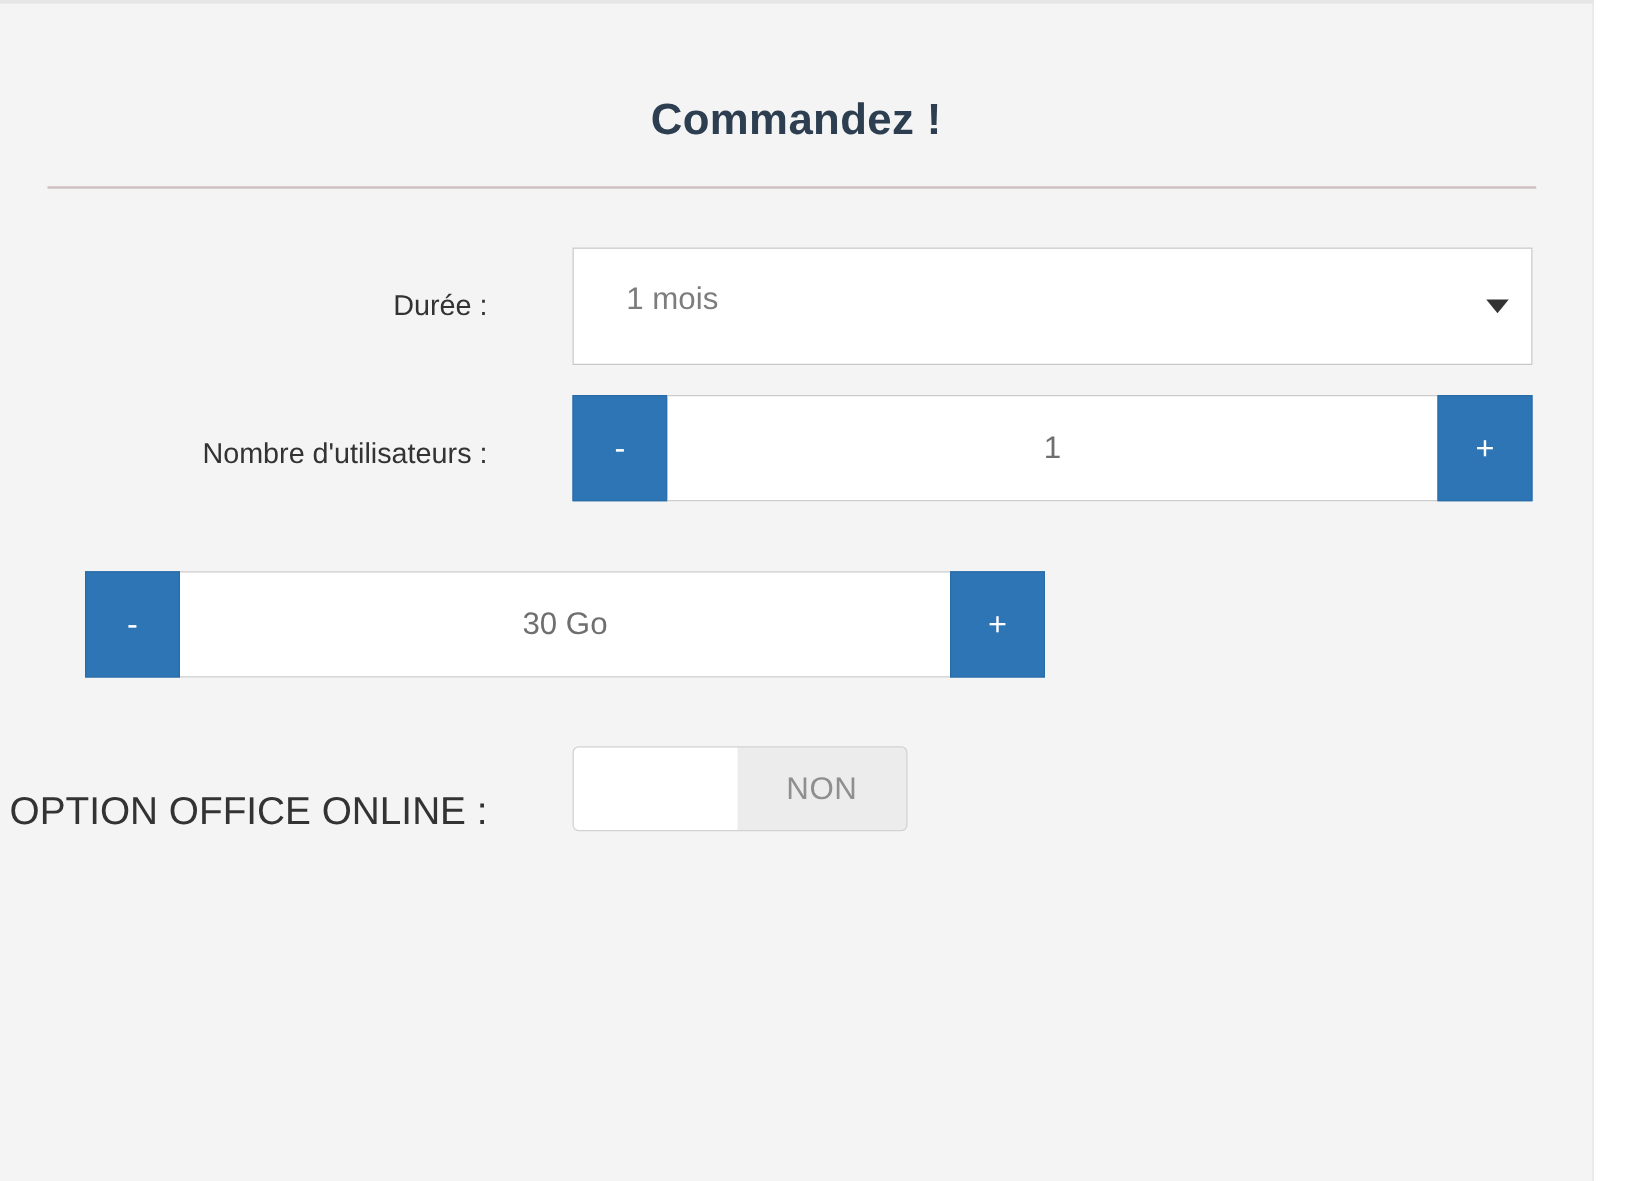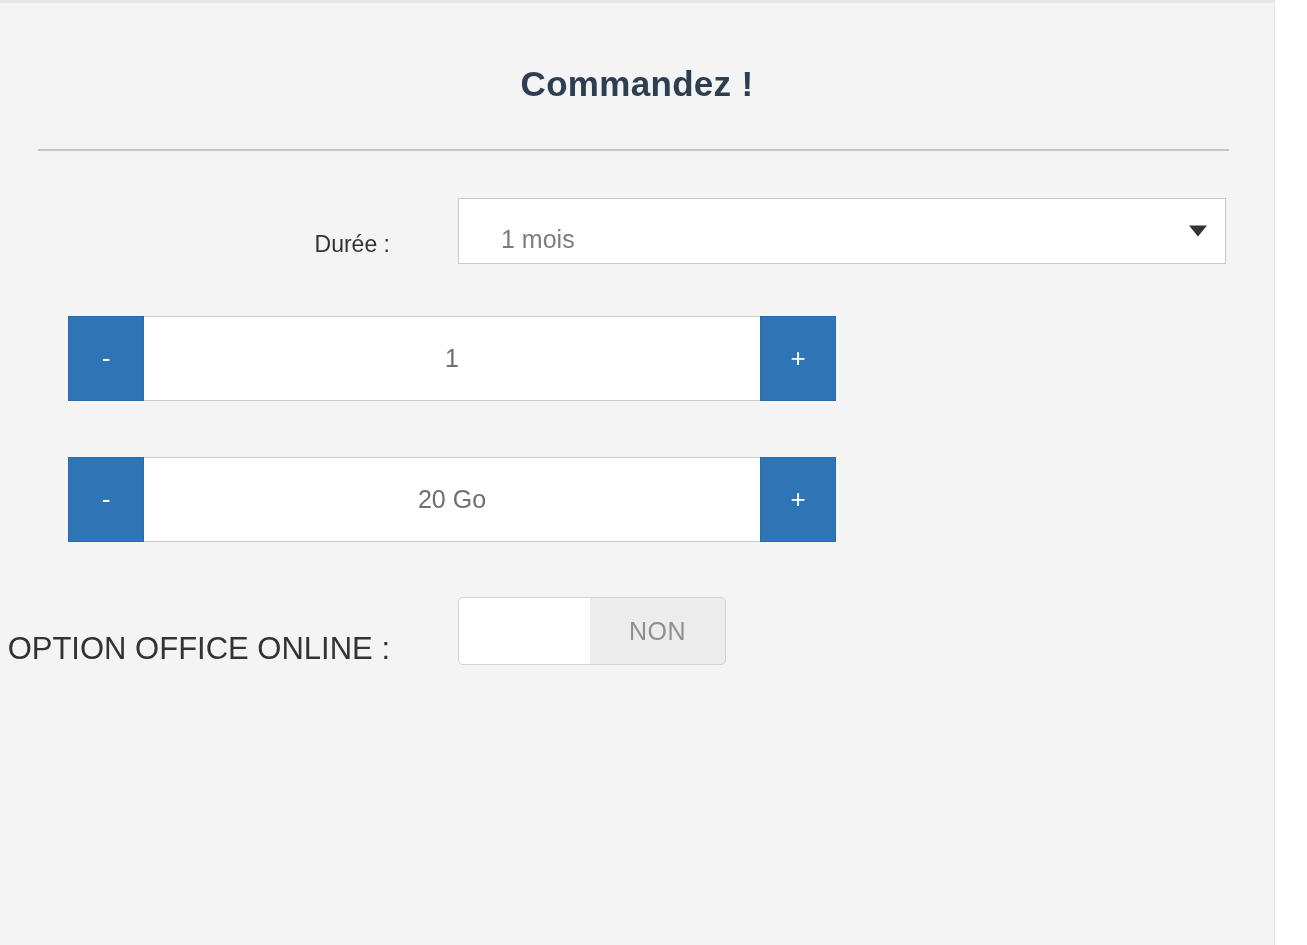--- a/index.html
+++ b/index.html
@@ -32,21 +32,21 @@
     border-right: 1px solid #e3e3e3;
     box-sizing: border-box;
   }
 
   .panel-title {
     text-align: center;
     color: #2c3e50;
     font-size: 35px;
     font-weight: bold;
     letter-spacing: 0.3px;
-    margin: 4px;
+    margin: 16px;
     padding-top: 58px;
     line-height: 1.1;
   }
 
   .title-rule {
     position: absolute;
     left: 38px;
     top: 146px;
     width: 1191px;
     height: 2px;
@@ -94,21 +94,21 @@
   .form-control {
     flex: 1 1 auto;
     padding-left: 68px;
     box-sizing: border-box;
   }
 
   
   .select-wrap {
     position: relative;
     width: 768px;
-    height: 66px;
+    height: 94px;
     background: #ffffff;
     border: 1px solid #c8c8c8;
     box-sizing: border-box;
   }
   .select-value {
     position: absolute;
     left: 42px;
     top: 0;
     line-height: 80px;
     font-size: 25px;
@@ -227,34 +227,35 @@
         <div class="form-label">Durée :</div>
         <div class="form-control">
           <div class="select-wrap">
             <span class="select-value">1 mois</span>
             <span class="select-arrow"></span>
           </div>
         </div>
       </div>
 
       <div class="form-row row-users">
+        <div class="form-label">Nombre d'utilisateurs :</div>
         <div class="form-control">
           <div class="stepper">
             <div class="stepper-btn">-</div>
             <div class="stepper-field">1</div>
             <div class="stepper-btn">+</div>
           </div>
         </div>
       </div>
 
       <div class="form-row row-space">
         <div class="form-control">
           <div class="stepper">
             <div class="stepper-btn">-</div>
-            <div class="stepper-field">20 Go</div>
+            <div class="stepper-field">30 Go</div>
             <div class="stepper-btn">+</div>
           </div>
         </div>
       </div>
 
       <div class="form-row row-option">
         <div class="form-label upper">OPTION OFFICE ONLINE :</div>
         <div class="form-control">
           <div class="toggle">
             <div class="toggle-knob"></div>

